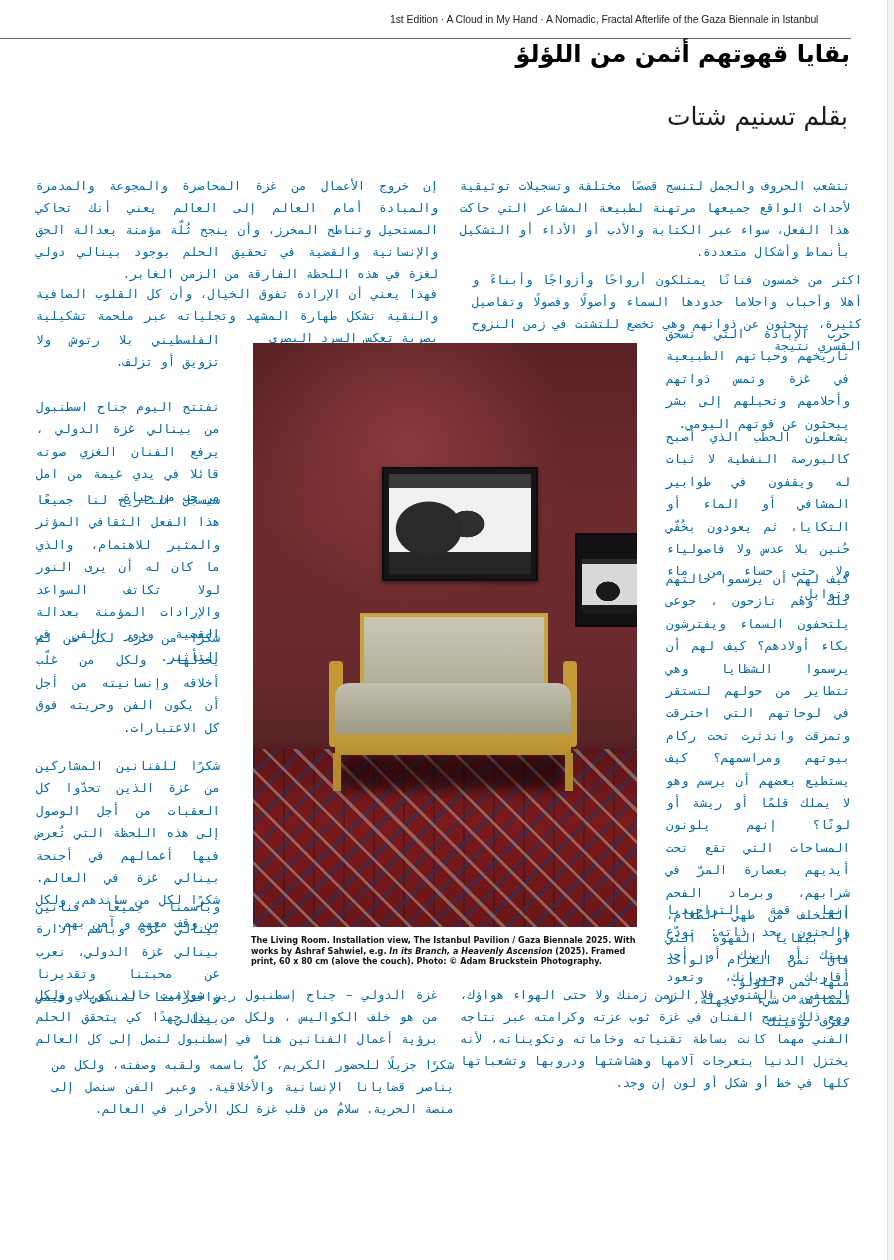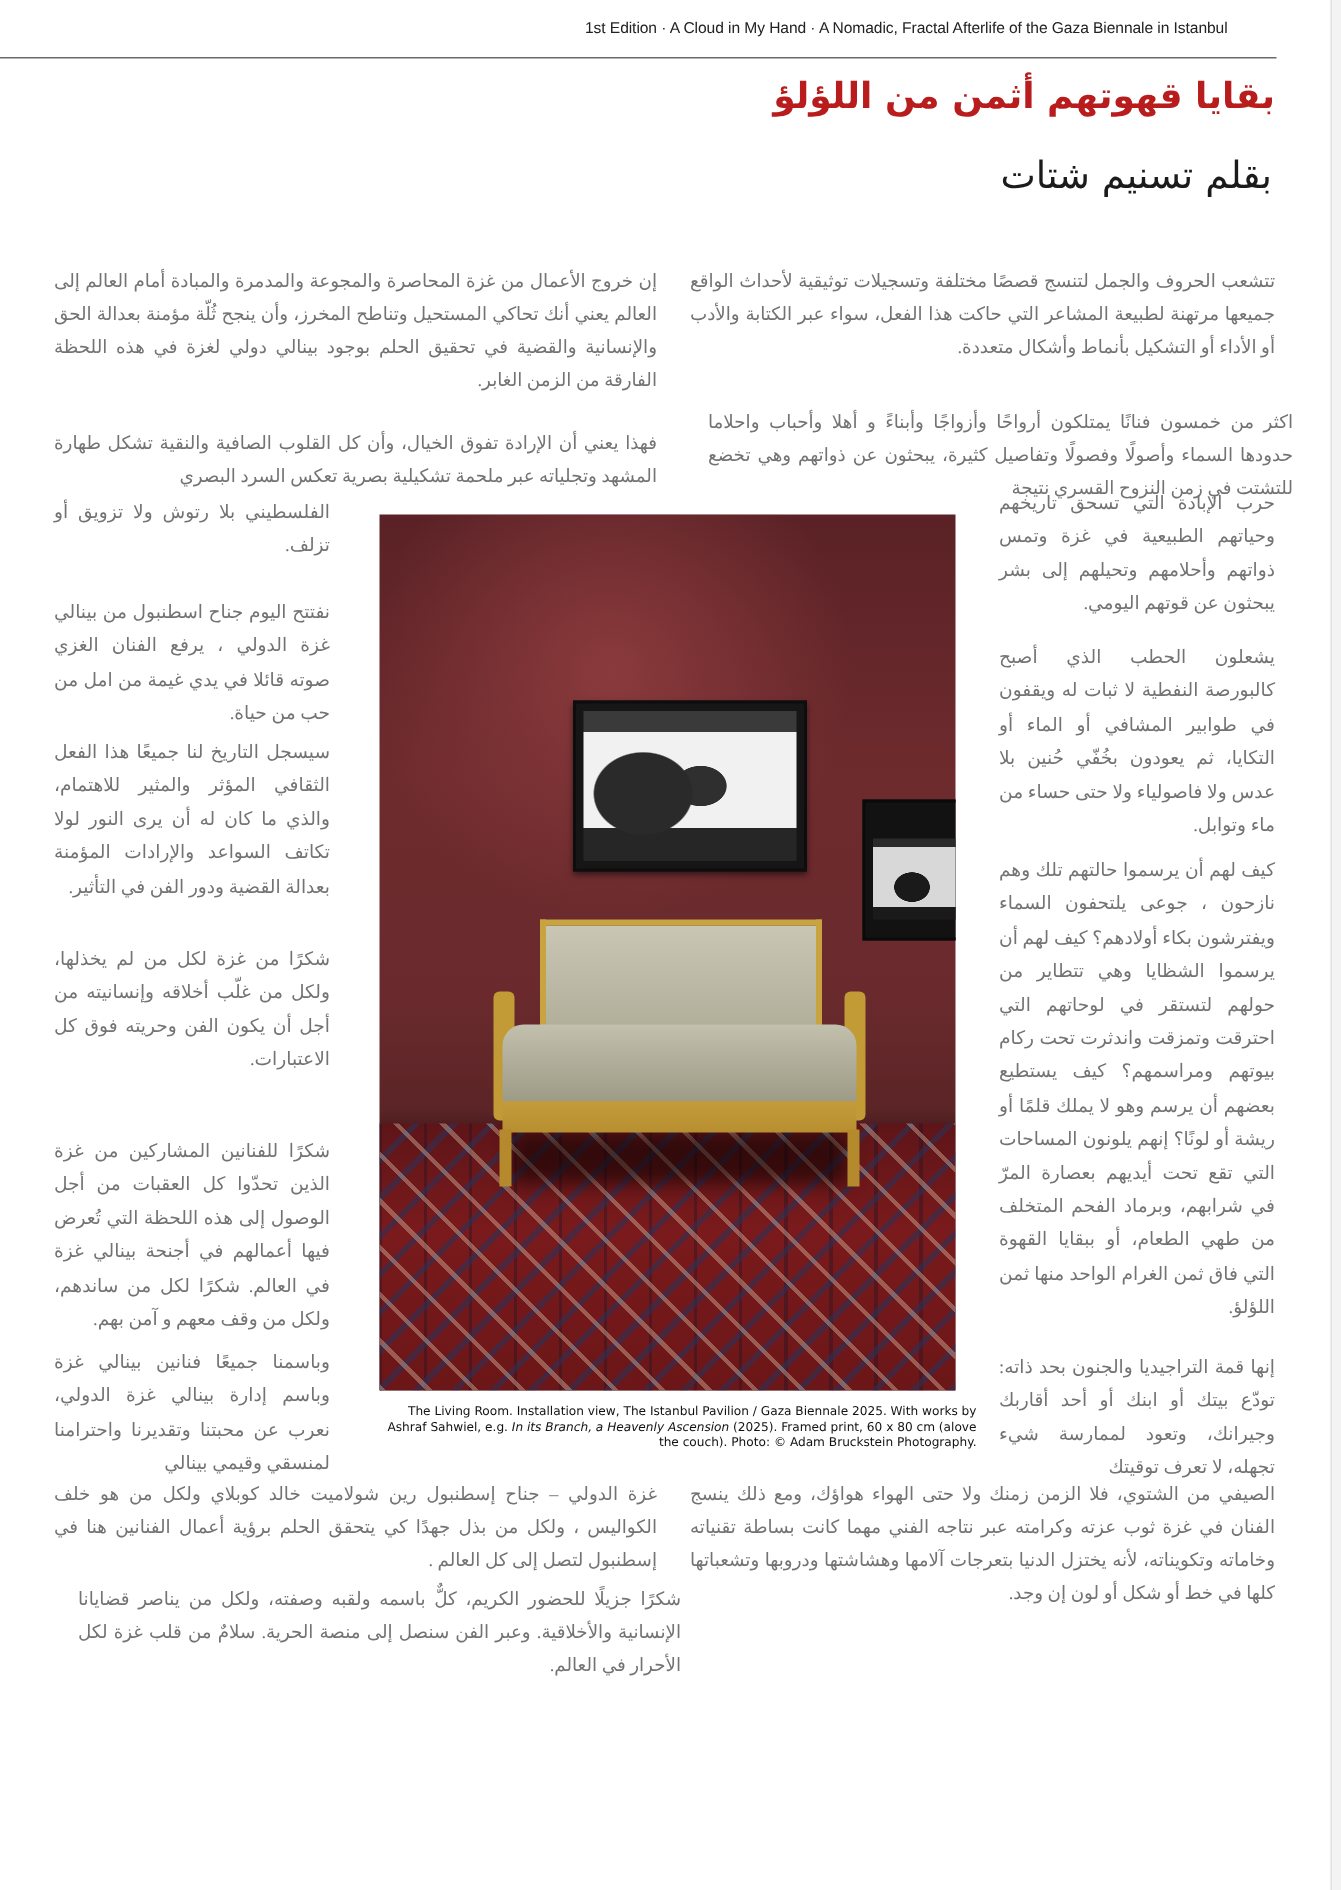--- a/index.html
+++ b/index.html
@@ -7,30 +7,30 @@
     width:894px; height:1260px; background:#ffffff; position:relative; overflow:hidden;
     font-family:"DejaVu Sans", sans-serif; color:#1e1e1e;
   }
   .right-edge { position:absolute; top:0; right:0; width:6px; height:1260px; background:#f3f3f3; border-left:1px solid #e2e2e2; }
   .running-head {
     position:absolute; top:14px; left:390px; width:461px;
     font-family:"Liberation Sans", sans-serif; font-size:10.4px; color:#222; white-space:nowrap; letter-spacing:-0.05px;
   }
   .head-rule { position:absolute; top:38px; left:0; width:851px; height:1px; background:#6a6a6a; }
   .title {
-    position:absolute; top:50px; right:44px; direction:rtl; text-align:right;
-    font-family:"DejaVu Sans", sans-serif; font-weight:bold; font-size:24px; color:#b91c1c; white-space:nowrap;
+    position:absolute; top:40px; right:44px; direction:rtl; text-align:right;
+    font-family:"DejaVu Sans", sans-serif; font-weight:bold; font-size:24px; color:#000000; white-space:nowrap;
   }
   .byline {
     position:absolute; top:102px; right:46px; direction:rtl; text-align:right;
     font-family:"DejaVu Sans", sans-serif; font-size:25px; color:#1b1b1b; white-space:nowrap;
   }
   .para {
     position:absolute; direction:rtl; text-align:justify; text-align-last:right;
-    font-family:Liberation Serif, serif; font-size:12.2px; line-height:22px; color:#737373;
+    font-family:Liberation Mono, monospace; font-size:12.2px; line-height:22px; color:#0369a1;
   }
   .para.narrow { font-size:12.4px; line-height:22.4px; }
   .photo {
     position:absolute; left:253px; top:343px; width:384px; height:584px; overflow:hidden;
     background:
       radial-gradient(ellipse 60% 40% at 40% 18%, #8a3a3c 0%, rgba(138,58,60,0) 70%),
       linear-gradient(180deg, #5a2226 0%, #6e2b2e 30%, #6a2a2d 55%, #5b2426 68%, #4c1c1f 70%);
   }
   .carpet {
     position:absolute; left:0; right:0; bottom:0; height:178px;
@@ -70,21 +70,21 @@
     background:linear-gradient(180deg,#c2c0ae,#9e9c86 70%,#c49b3a 72%,#b88f30 100%);
     border-radius:14px 14px 2px 2px;
   }
   .couch-arm-l { position:absolute; left:76px; top:318px; width:14px; height:86px; background:#c29a36; border-radius:4px; }
   .couch-arm-r { position:absolute; left:310px; top:318px; width:14px; height:86px; background:#c29a36; border-radius:4px; }
   .couch-leg-l { position:absolute; left:80px; top:410px; width:8px; height:38px; background:#b48a2c; }
   .couch-leg-r { position:absolute; left:312px; top:410px; width:8px; height:38px; background:#b48a2c; }
   .couch-shadow { position:absolute; left:88px; top:412px; width:224px; height:34px; background:rgba(10,0,0,.55); filter:blur(6px); }
   .caption {
     position:absolute; left:251px; top:935px; width:400px;
-    font-family:"DejaVu Sans", sans-serif; font-size:8.1px; line-height:10.6px; color:#111; font-weight:normal;text-align:right;
+    font-family:"DejaVu Sans", sans-serif; font-size:8.1px; line-height:10.6px; color:#111; font-weight:bold;
   }
   .caption i { font-style:italic; }
 </style>
 </head>
 <body>
 
 <div class="right-edge"></div>
 
 <div class="running-head">1st Edition · A Cloud in My Hand · A Nomadic, Fractal Afterlife of the Gaza Biennale in Istanbul</div>
 <div class="head-rule"></div>

